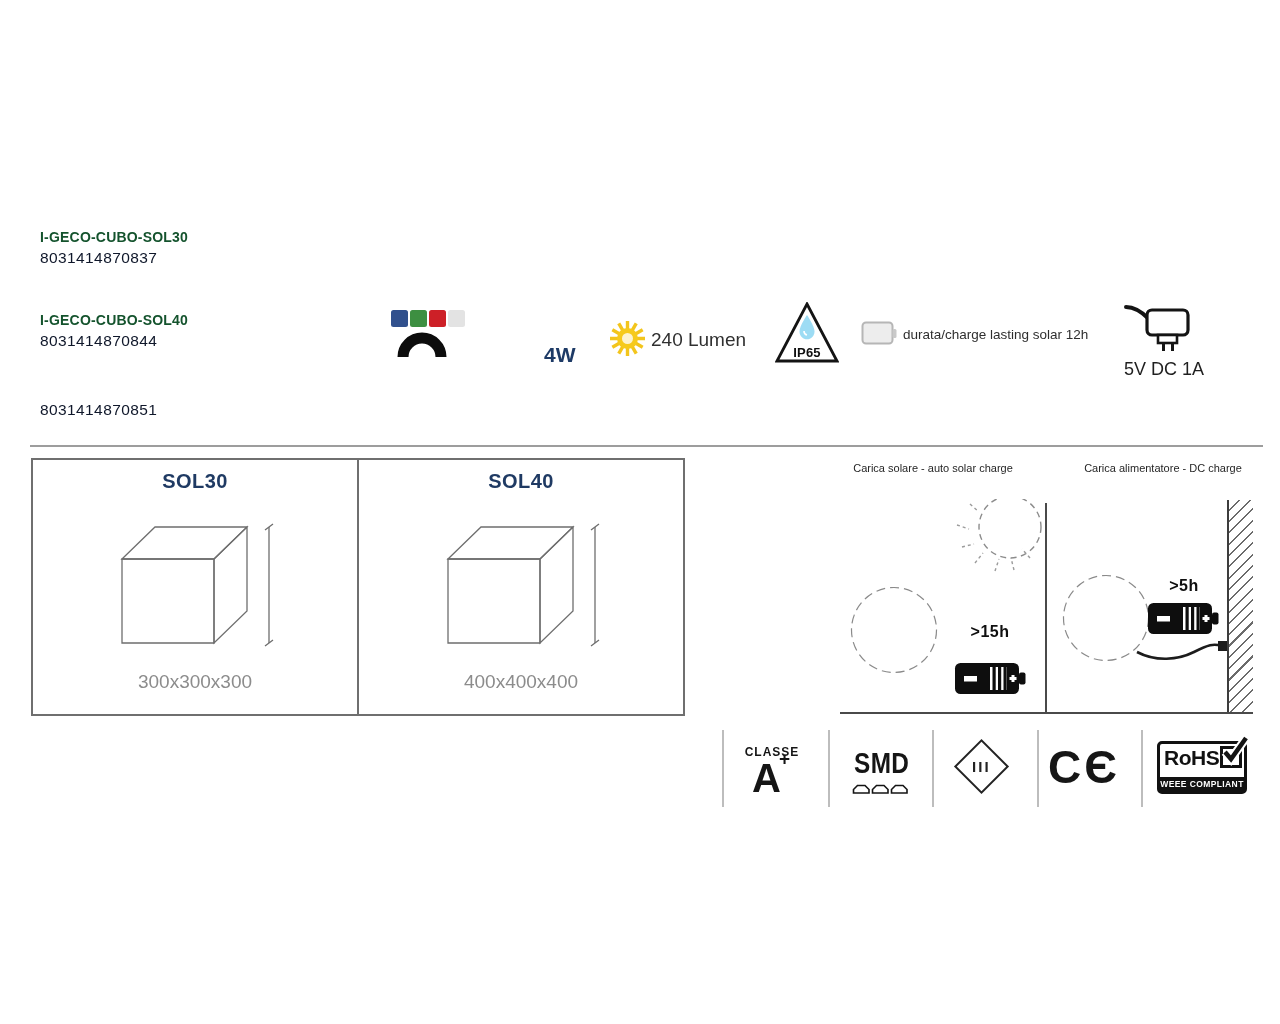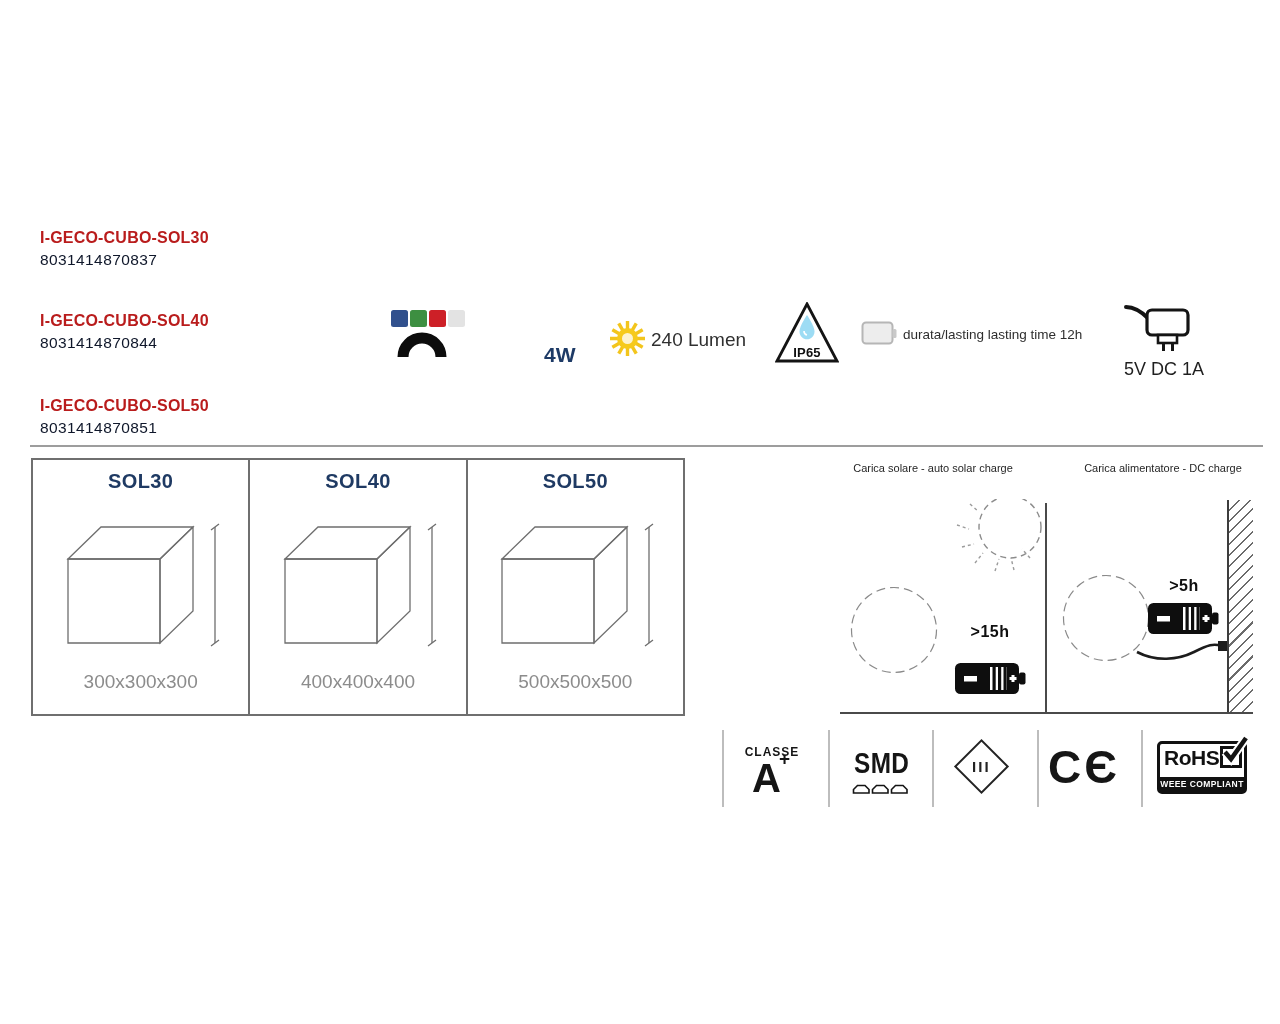--- a/index.html
+++ b/index.html
@@ -4,21 +4,21 @@
 <style>
   * { margin:0; padding:0; box-sizing:border-box; }
   html,body { background:#fff; }
   body {
     width:1280px; height:1024px; position:relative; overflow:hidden;
     font-family:"Liberation Sans", sans-serif; color:#2e2e2e;
   }
   .abs { position:absolute; }
 
   
-  .prod-code { font-size:16px; font-weight:bold; color:#b91c1c; letter-spacing:.2px; }
+  .prod-code { font-size:14px; font-weight:bold; color:#14532d; letter-spacing:.2px; }
   .prod-ean  { font-size:15.5px; color:#0f172a; letter-spacing:.4px; margin-top:4px; }
 
   
   .swatch { display:inline-block; width:17px; height:17px; border-radius:2.5px; margin-right:2px; }
   .wattage { font-size:21px; font-weight:bold; color:#1d3a66;margin-top:16px; }
   .lumen   { font-size:19px; color:#303030; }
   .charge-text { font-size:13.5px; color:#2e2e2e; }
   .adapter-text { font-size:18px; color:#1f1f1f; }
   .ip-label { font-size:13px; font-weight:bold; color:#101010; letter-spacing:.2px; }
 
@@ -69,21 +69,20 @@
 
 <div class="abs" style="left:40px; top:229px;">
   <div class="prod-code">I-GECO-CUBO-SOL30</div>
   <div class="prod-ean">8031414870837</div>
 </div>
 <div class="abs" style="left:40px; top:312px;">
   <div class="prod-code">I-GECO-CUBO-SOL40</div>
   <div class="prod-ean">8031414870844</div>
 </div>
 <div class="abs" style="left:40px; top:397px;">
-  <div class="prod-code">I-GECO-CUBO-SOL50</div>
   <div class="prod-ean">8031414870851</div>
 </div>
 
 <div class="abs" style="left:391px; top:310px; width:80px; height:50px;">
   <div style="display:flex;">
     <span class="swatch" style="background: rgb(49, 80, 141);"></span>
     <span class="swatch" style="background: rgb(61, 143, 65);"></span>
     <span class="swatch" style="background: rgb(205, 32, 39);"></span>
     <span class="swatch" style="background: rgb(227, 227, 227);"></span>
   </div>
@@ -116,21 +115,21 @@
     <path d="M29,29 a4,4 0 0 0 3,4" fill="none" stroke="#ffffff" stroke-width="1.6"></path>
   </svg>
   <span class="abs ip-label" style="left:0; right:0; bottom:4px; text-align:center;">IP65</span>
 </div>
 
 <svg class="abs" style="left:861px; top:321px;" width="36" height="25" viewBox="0 0 36 25">
   <rect x="1.5" y="1.5" width="30" height="21" rx="3.5" fill="#ededed" stroke="#b6b6b6" stroke-width="2"></rect>
   <rect x="31.5" y="8" width="4" height="9" rx="1.5" fill="#c9c9c9"></rect>
 </svg>
 
-<div class="abs charge-text" style="left:903px; top:327px;">durata/lasting lasting time 12h</div>
+<div class="abs charge-text" style="left:903px; top:327px;">durata/charge lasting solar 12h</div>
 
 <svg class="abs" style="left:1124px; top:304px;" width="66" height="48" viewBox="0 0 66 48">
   <path d="M2,3 C10,3 17,7 25,15" stroke="#141414" stroke-width="4" fill="none" stroke-linecap="round"></path>
   <rect x="23" y="6" width="41" height="25" rx="5" fill="#ffffff" stroke="#141414" stroke-width="3.2"></rect>
   <rect x="34" y="31" width="19" height="8" fill="#ffffff" stroke="#141414" stroke-width="2.6"></rect>
   <line x1="39.5" y1="39" x2="39.5" y2="47" stroke="#141414" stroke-width="3"></line>
   <line x1="48.5" y1="39" x2="48.5" y2="47" stroke="#141414" stroke-width="3"></line>
 </svg>
 
 <div class="abs adapter-text" style="left:1124px; top:359px;">5V DC 1A</div>
@@ -160,33 +159,20 @@
         <path d="M13,44 L46,12 L138,12 L105,44 Z"></path>
         <path d="M13,44 H105 V128 H13 Z"></path>
         <path d="M105,44 L138,12 V96 L105,128 Z"></path>
         <path d="M160,12 V128"></path>
         <path d="M156,15 L164,9 M156,131 L164,125"></path>
       </g>
     </svg>
     <div class="tbl-dims">400x400x400</div>
   </div>
 
-  <div class="tbl-cell">
-    <div class="tbl-model">SOL50</div>
-    <svg class="cube-svg" width="172" height="136" viewBox="0 0 172 136">
-      <g fill="none" stroke="#6e6e6e" stroke-width="1.3">
-        <path d="M13,44 L46,12 L138,12 L105,44 Z"></path>
-        <path d="M13,44 H105 V128 H13 Z"></path>
-        <path d="M105,44 L138,12 V96 L105,128 Z"></path>
-        <path d="M160,12 V128"></path>
-        <path d="M156,15 L164,9 M156,131 L164,125"></path>
-      </g>
-    </svg>
-    <div class="tbl-dims">500x500x500</div>
-  </div>
 </div>
 
 <div class="abs panel-title" style="left:833px; top:462px; width:200px;">Carica solare - auto solar charge</div>
 <div class="abs panel-title" style="left:1063px; top:462px; width:200px;">Carica alimentatore - DC charge</div>
 
 <svg class="abs" style="left:950px; top:499px;" width="98" height="94" viewBox="0 0 98 94">
   <circle cx="60" cy="28" r="31" fill="none" stroke="#8c8c8c" stroke-width="1.4" stroke-dasharray="6 4.5"></circle>
   <g fill="none" stroke="#9b9b9b" stroke-width="1.4" stroke-dasharray="3 3">
     <path d="M20,5 L29,13"></path>
       <path d="M7,26 L19,30"></path>

